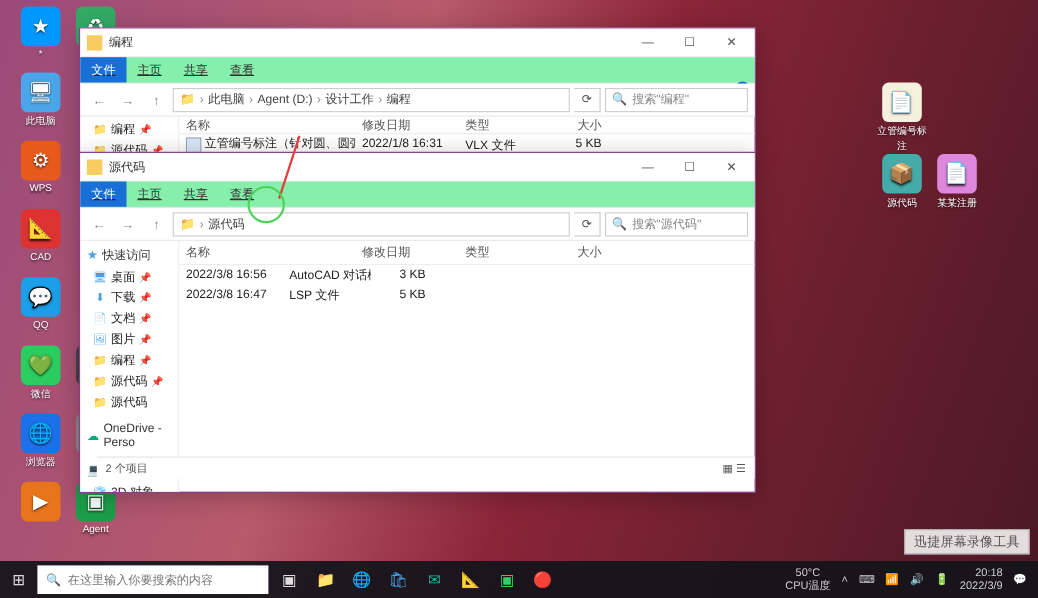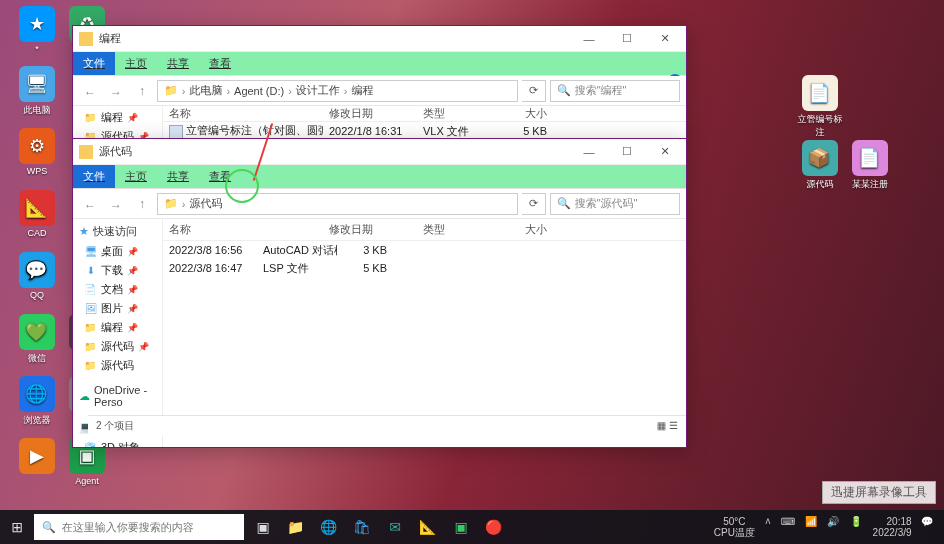--- a/index.html
+++ b/index.html
@@ -57,21 +57,21 @@
 
 .circle { position: absolute; width: 34px; height: 34px; border: 2px solid #4bd35a; border-radius: 50%; left: 225px; top: 169px; pointer-events: none; }
 .arrow { position: absolute; width: 2px; height: 60px; background: #e63b3b; transform: rotate(18deg); left: 262px; top: 122px; pointer-events: none; }
 
 
 .taskbar { position: absolute; bottom: 0; left: 0; right: 0; height: 34px; background: rgba(18,20,26,0.92); display: flex; align-items: center; color: #ddd; font-size: 11px; }
 .start { width: 34px; height: 34px; display: flex; align-items: center; justify-content: center; font-size: 14px; }
 .tsearch { height: 26px; width: 210px; background: #fff; display: flex; align-items: center; padding: 0 8px; color: #777; gap: 6px; }
 .tbicons { display: flex; align-items: center; gap: 3px; margin-left: 4px; }
 .tbicon { width: 30px; height: 30px; display: flex; align-items: center; justify-content: center; font-size: 14px; }
-.tray { margin-left: auto; display: flex; align-items: flex-start; gap: 10px; padding: 0 10px; color: #ccc; font-size: 10px; }
+.tray { margin-left: auto; display: flex; align-items: center; gap: 10px; padding: 0 10px; color: #ccc; font-size: 10px; }
 .clock { text-align: right; line-height: 1.1; }
 
 .watermark { position: absolute; right: 8px; bottom: 40px; background: rgba(255,255,255,0.85); border: 1px solid #aaa; padding: 2px 8px; font-size: 12px; color: #555; }
 
 .helpicon { position: absolute; right: 4px; top: 48px; width: 14px; height: 14px; background: #1a6fd6; color: #fff; border-radius: 50%; font-size: 10px; display: flex; align-items: center; justify-content: center; }
 
 </style>
 </head>
 <body>
 

